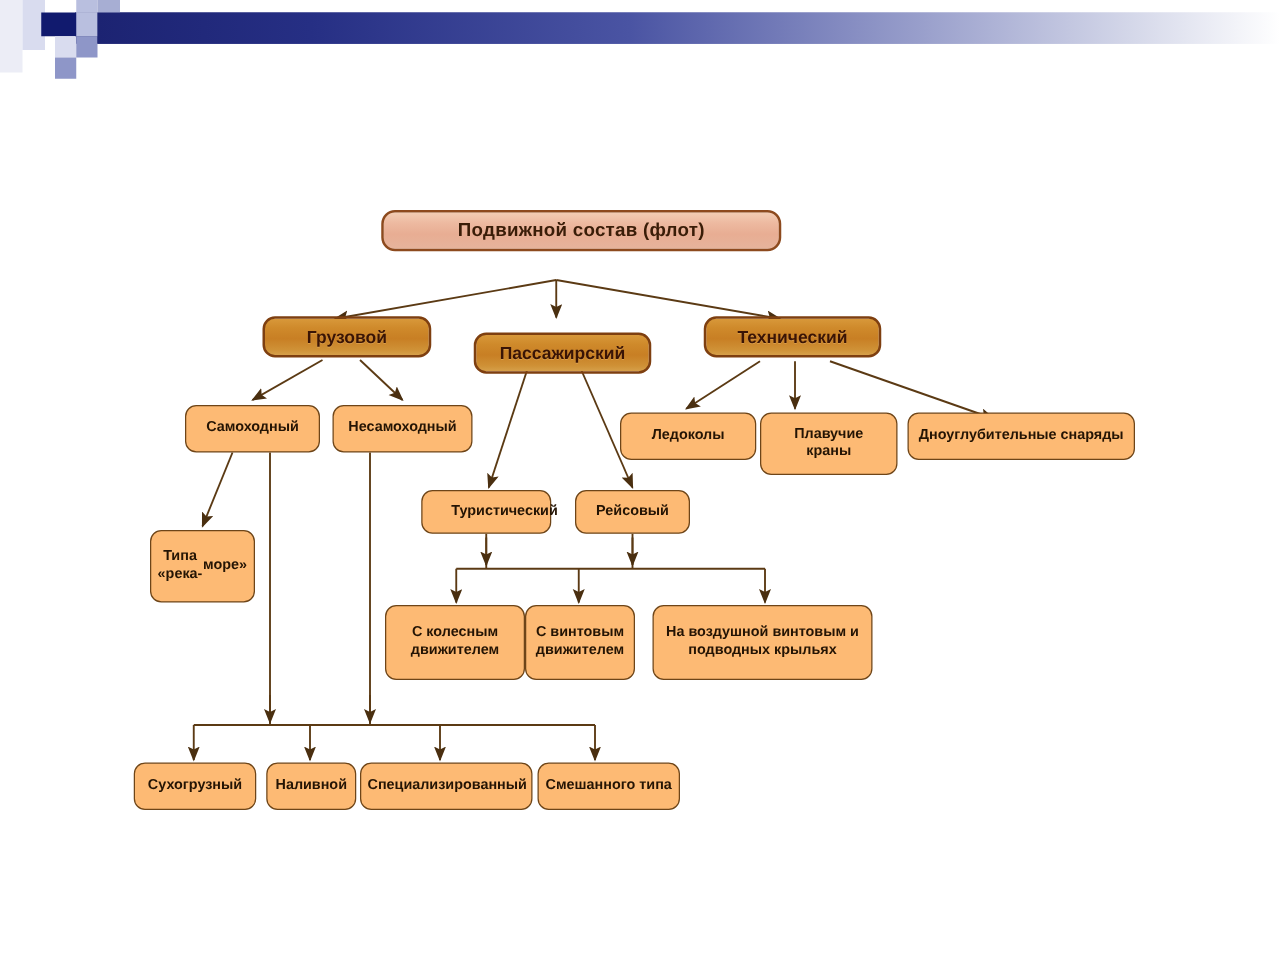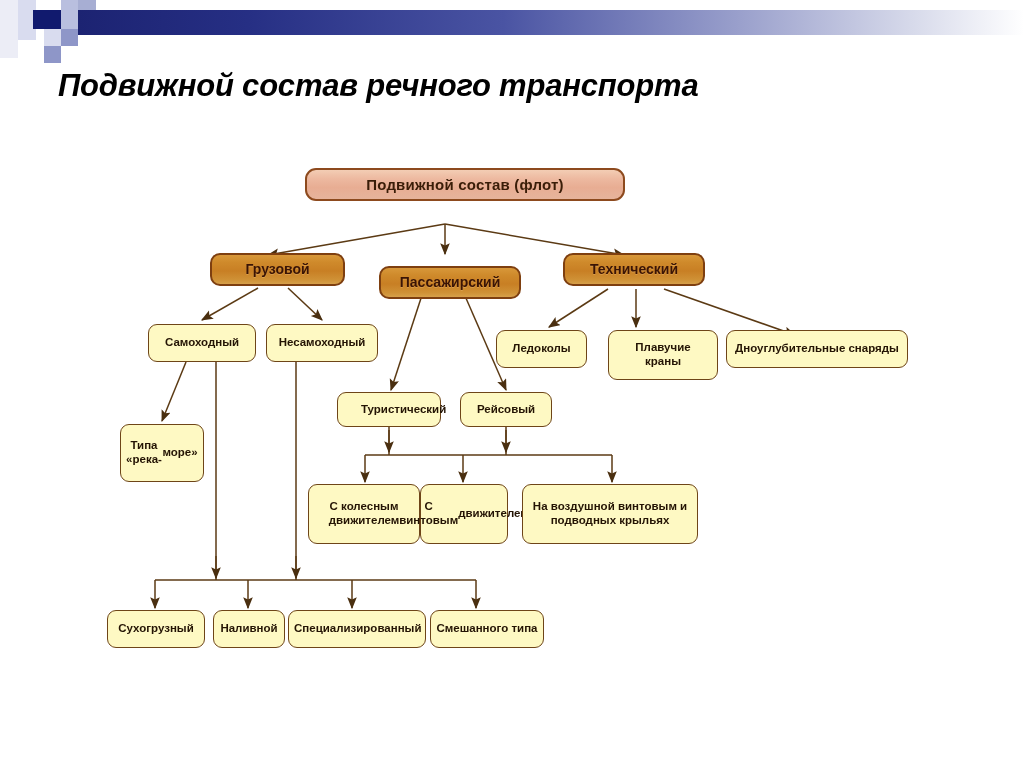--- a/index.html
+++ b/index.html
@@ -113,21 +113,21 @@
     border-radius: 10px;
     background:
       linear-gradient(to bottom, #d8983a 0%, #cf8a2b 25%, #c87f24 55%, #cf9136 85%, #d6a04a 100%);
     color: #3a1405;
     font-size: 14px;
     text-shadow: 0 1px 0 rgba(255,220,160,0.25);
   }
 
   
   .node.level-leaf {
-    background: #fef9c3;
+    background: #fdba74;
     border: 1.6px solid #6e4518;
     font-size: 11.5px;
     color: #241404;
   }
 
   .node-label { display: block; width: 100%; }
 </style>
 </head>
 <body>
 
@@ -140,21 +140,20 @@
     <div class="sq sq-dark" style="left:33px;  top:10px; width:28px; height:19px;"></div>
     <div class="sq sq-light" style="left:61px;  top:0px;  width:17px; height:10px;"></div>
     <div class="sq sq-pale" style="left:44px;  top:29px; width:17px; height:17px;"></div>
     <div class="sq sq-mid" style="left:61px;  top:29px; width:17px; height:17px;"></div>
     <div class="sq sq-mid" style="left:44px;  top:46px; width:17px; height:17px;"></div>
     <div class="sq sq-light" style="left:61px;  top:10px; width:17px; height:19px;"></div>
     <div class="sq sq-mid" style="left:78px;  top:0px;  width:18px; height:29px; background:#a7aed3;"></div>
     <div class="band-main" style="left:78px; top:10px; width:946px; height:25px;"></div>
   </div>
 
-  <div id="page-title">Подвижной состав речного транспорта</div>
 
   <div id="diagram">
 
     <svg id="connectors" viewBox="0 0 1024 767" xmlns="http://www.w3.org/2000/svg">
       <defs>
         <marker id="ah" markerWidth="9" markerHeight="9" refX="7.2" refY="3.2" orient="auto" markerUnits="strokeWidth">
           <path d="M0,0 L8,3.2 L0,6.4 L1.6,3.2 z" fill="#4a2f10"></path>
         </marker>
       </defs>
       <g stroke="#5b3a14" stroke-width="1.5" fill="none" marker-end="url(#ah)">
@@ -217,21 +216,21 @@
     <div class="node level-two" style="left:563px; top:253px; width:142px; height:33px;">
       <span class="node-label">Технический</span>
     </div>
 
     <div class="node level-leaf" style="left:148px; top:324px; width:108px; height:38px;">
       <span class="node-label">Самоходный</span>
     </div>
     <div class="node level-leaf" style="left:266px; top:324px; width:112px; height:38px;">
       <span class="node-label">Несамоходный</span>
     </div>
-    <div class="node level-leaf" style="left:496px; top:330px; width:91px; height:38px;justify-content:flex-end;">
+    <div class="node level-leaf" style="left:496px; top:330px; width:109px; height:38px;justify-content:flex-end;">
       <span class="node-label">Ледоколы</span>
     </div>
     <div class="node level-leaf" style="left:608px; top:330px; width:110px; height:50px; flex-direction:column;">
       <span class="node-label">Плавучие</span>
       <span class="node-label">краны</span>
     </div>
     <div class="node level-leaf" style="left:726px; top:330px; width:182px; height:38px;">
       <span class="node-label">Дноуглубительные снаряды</span>
     </div>
     <div class="node level-leaf" style="left:337px; top:392px; width:104px; height:35px;padding-left:23px;">
@@ -242,21 +241,21 @@
     </div>
 
     <div class="node level-leaf" style="left:120px; top:424px; width:84px; height:58px; ">
       <span class="node-label">Типа «река-</span>
       <span class="node-label">море»</span>
     </div>
     <div class="node level-leaf" style="left:308px; top:484px; width:112px; height:60px; flex-direction:column;">
       <span class="node-label">С колесным</span>
       <span class="node-label">движителем</span>
     </div>
-    <div class="node level-leaf" style="left:420px; top:484px; width:88px; height:60px; flex-direction:row;">
+    <div class="node level-leaf" style="left:420px; top:484px; width:88px; height:60px; flex-direction:column;">
       <span class="node-label">С винтовым</span>
       <span class="node-label">движителем</span>
     </div>
     <div class="node level-leaf" style="left:522px; top:484px; width:176px; height:60px; flex-direction:column;">
       <span class="node-label">На воздушной винтовым и</span>
       <span class="node-label">подводных крыльях</span>
     </div>
 
     <div class="node level-leaf" style="left:107px; top:610px; width:98px; height:38px;">
       <span class="node-label">Сухогрузный</span>

